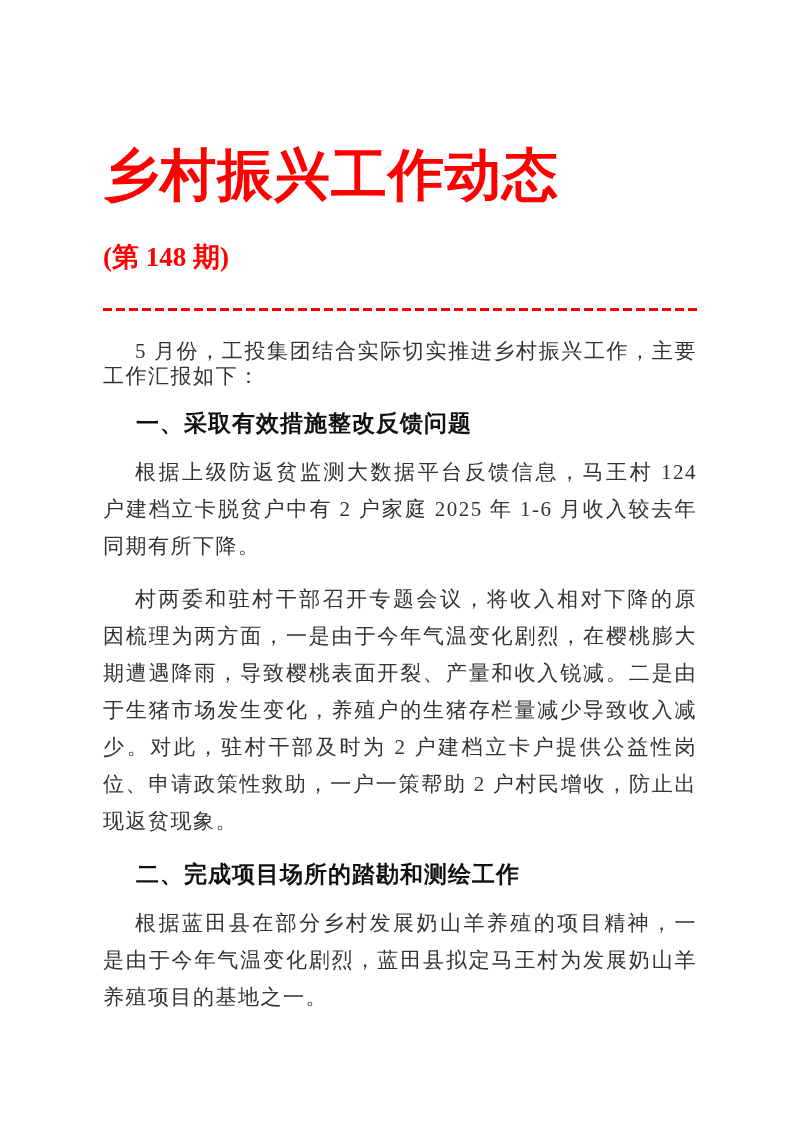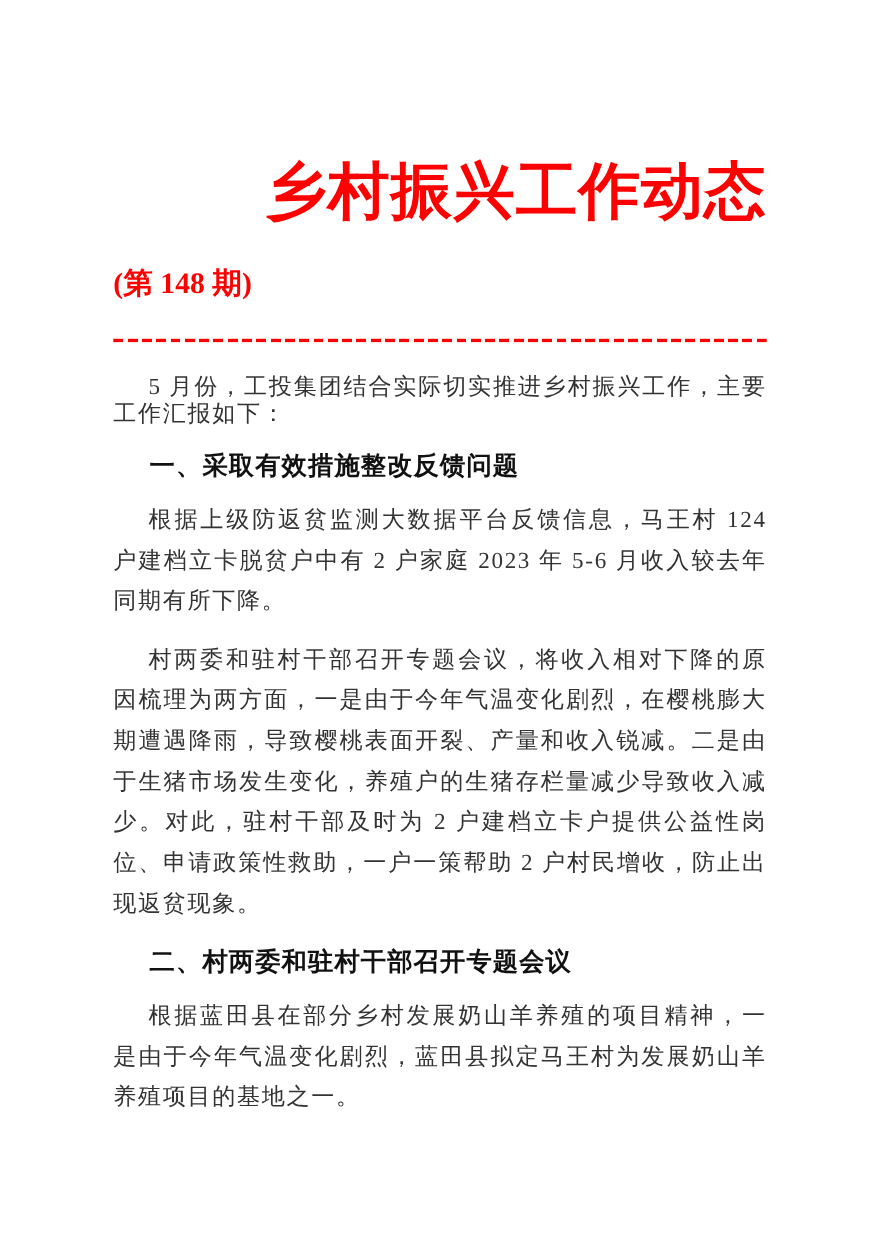--- a/index.html
+++ b/index.html
@@ -17,21 +17,21 @@
     background:var(--page-bg);
     padding:0 97px 0 103px;
     overflow:hidden;
     font-family:"Liberation Serif","DejaVu Serif",serif;
   }
   .doc-title{
     padding-top:143px;
     font-size:56px;
     line-height:64px;
     font-weight:bold;
-    text-align:right;
+    text-align:left;
     color:var(--accent);
     letter-spacing:1px;
     white-space:nowrap;
   }
   .doc-issue{
     margin-top:32px;
     font-size:27px;
     line-height:36px;
     font-weight:bold;
     color:var(--accent);
@@ -71,18 +71,18 @@
 </head>
 <body>
 
 <div class="doc-page">
   <h1 class="doc-title">乡村振兴工作动态</h1>
   <div class="doc-issue">(第 148 期)</div>
   <div class="dashed-divider"></div>
   <div class="doc-body">
       <p class="para single">5 月份，工投集团结合实际切实推进乡村振兴工作，主要工作汇报如下：</p>
       <h2 class="sec-heading">一、采取有效措施整改反馈问题</h2>
-      <p class="para">根据上级防返贫监测大数据平台反馈信息，马王村 124 户建档立卡脱贫户中有 2 户家庭 2023 年 5-6 月收入较去年同期有所下降。</p>
+      <p class="para">根据上级防返贫监测大数据平台反馈信息，马王村 124 户建档立卡脱贫户中有 2 户家庭 2025 年 1-6 月收入较去年同期有所下降。</p>
       <p class="para">村两委和驻村干部召开专题会议，将收入相对下降的原因梳理为两方面，一是由于今年气温变化剧烈，在樱桃膨大期遭遇降雨，导致樱桃表面开裂、产量和收入锐减。二是由于生猪市场发生变化，养殖户的生猪存栏量减少导致收入减少。对此，驻村干部及时为 2 户建档立卡户提供公益性岗位、申请政策性救助，一户一策帮助 2 户村民增收，防止出现返贫现象。</p>
-      <h2 class="sec-heading">二、村两委和驻村干部召开专题会议</h2>
+      <h2 class="sec-heading">二、完成项目场所的踏勘和测绘工作</h2>
       <p class="para">根据蓝田县在部分乡村发展奶山羊养殖的项目精神，一是由于今年气温变化剧烈，蓝田县拟定马王村为发展奶山羊养殖项目的基地之一。</p>
     </div>
 </div>
 
 </body></html>

